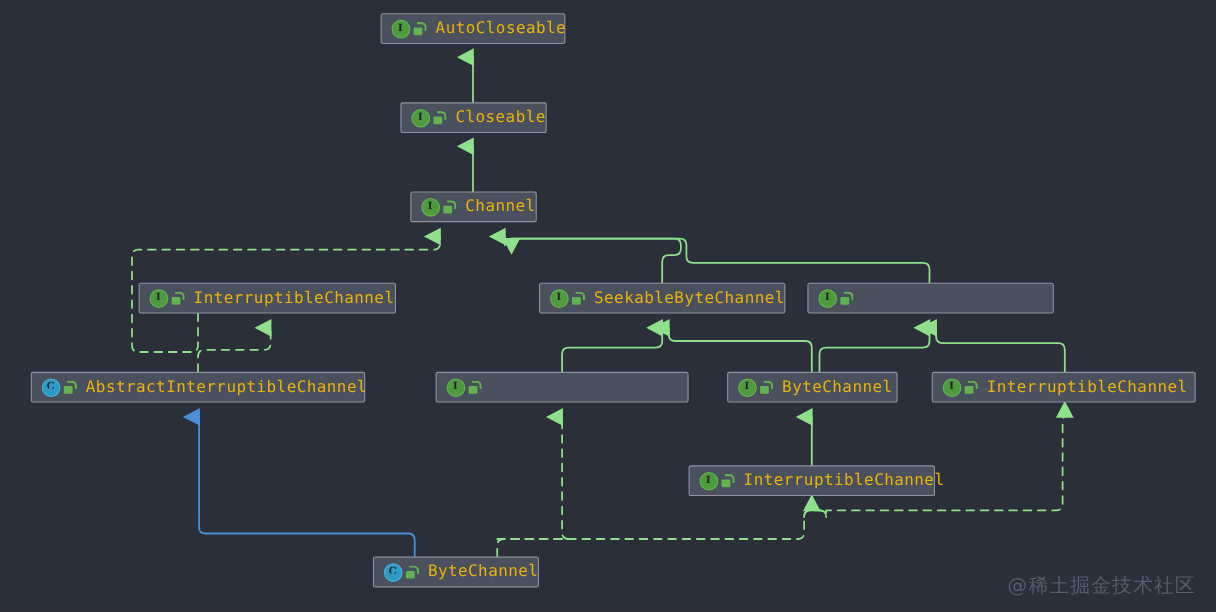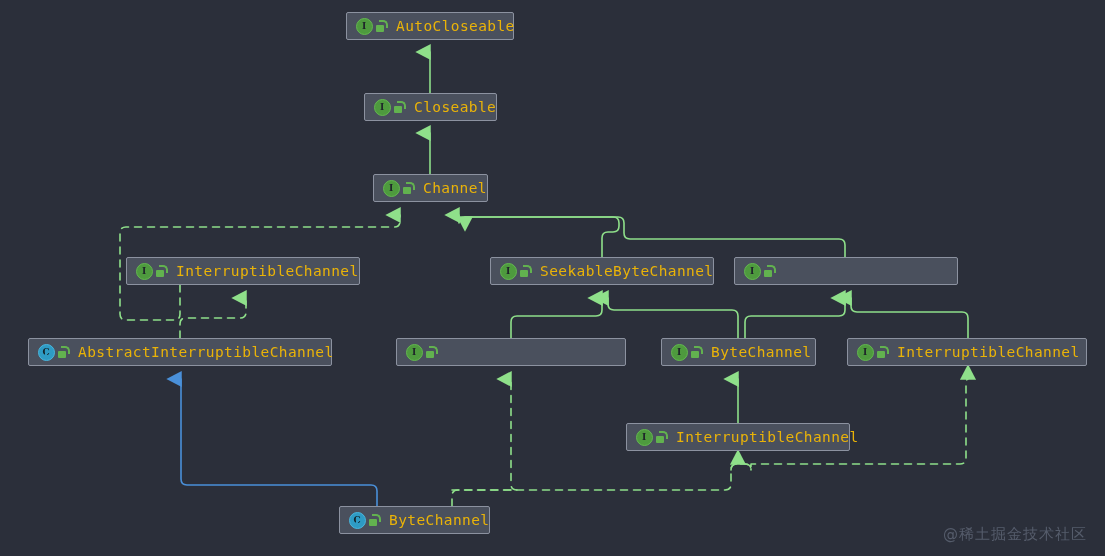--- a/index.html
+++ b/index.html
@@ -112,21 +112,21 @@
     font-size: 14.5px;
     letter-spacing: 0.4px;
     line-height: 1;
   }
   .watermark {
     position: absolute;
     right: 18px;
     bottom: 12px;
     color: #555c6b;
     font-family: "DejaVu Sans", "Liberation Sans", sans-serif;
-    font-size: 15px;
+    font-size: 18px;
     letter-spacing: 1px;
     z-index: 3;
   }
 </style>
 </head>
 <body>
 
 <div id="canvas">
 
   <svg id="edges" viewBox="0 0 1105 556" width="1105" height="556" xmlns="http://www.w3.org/2000/svg">

